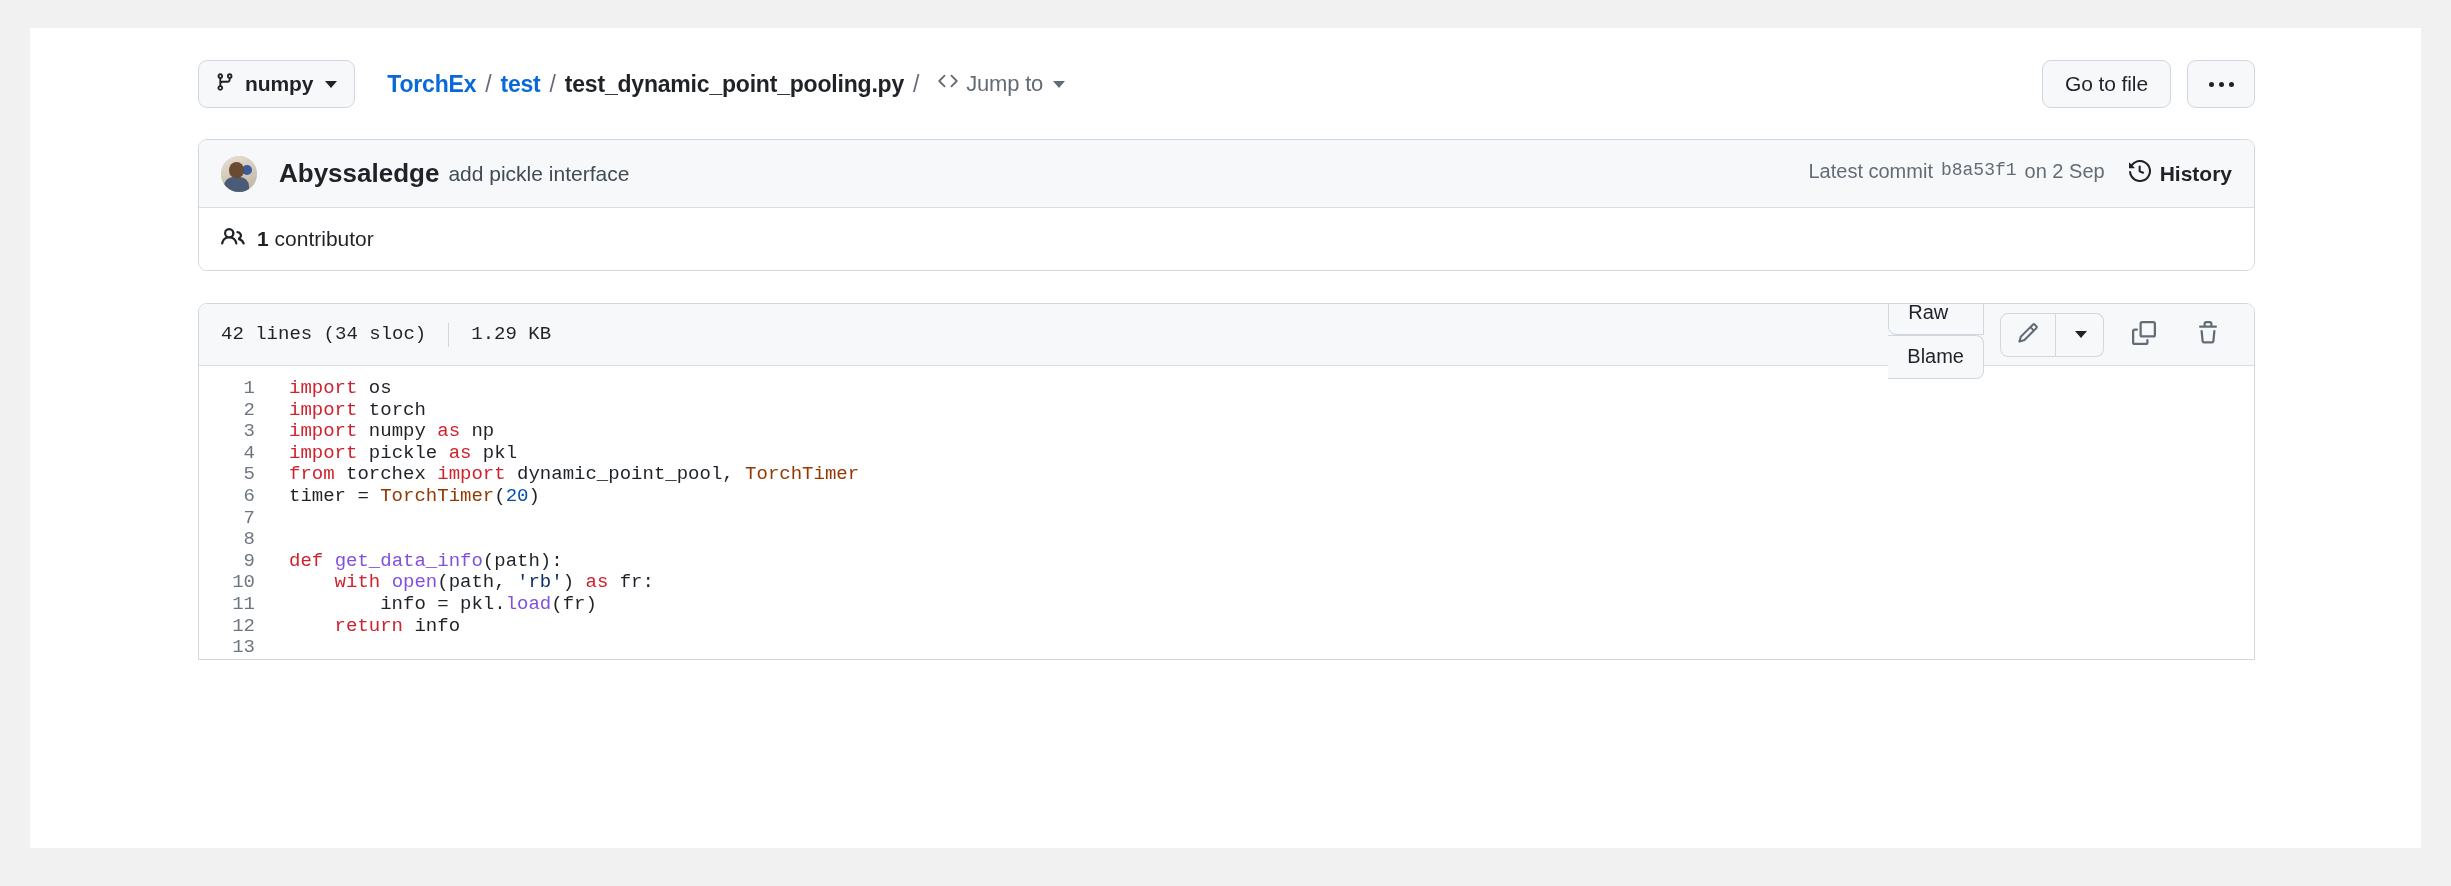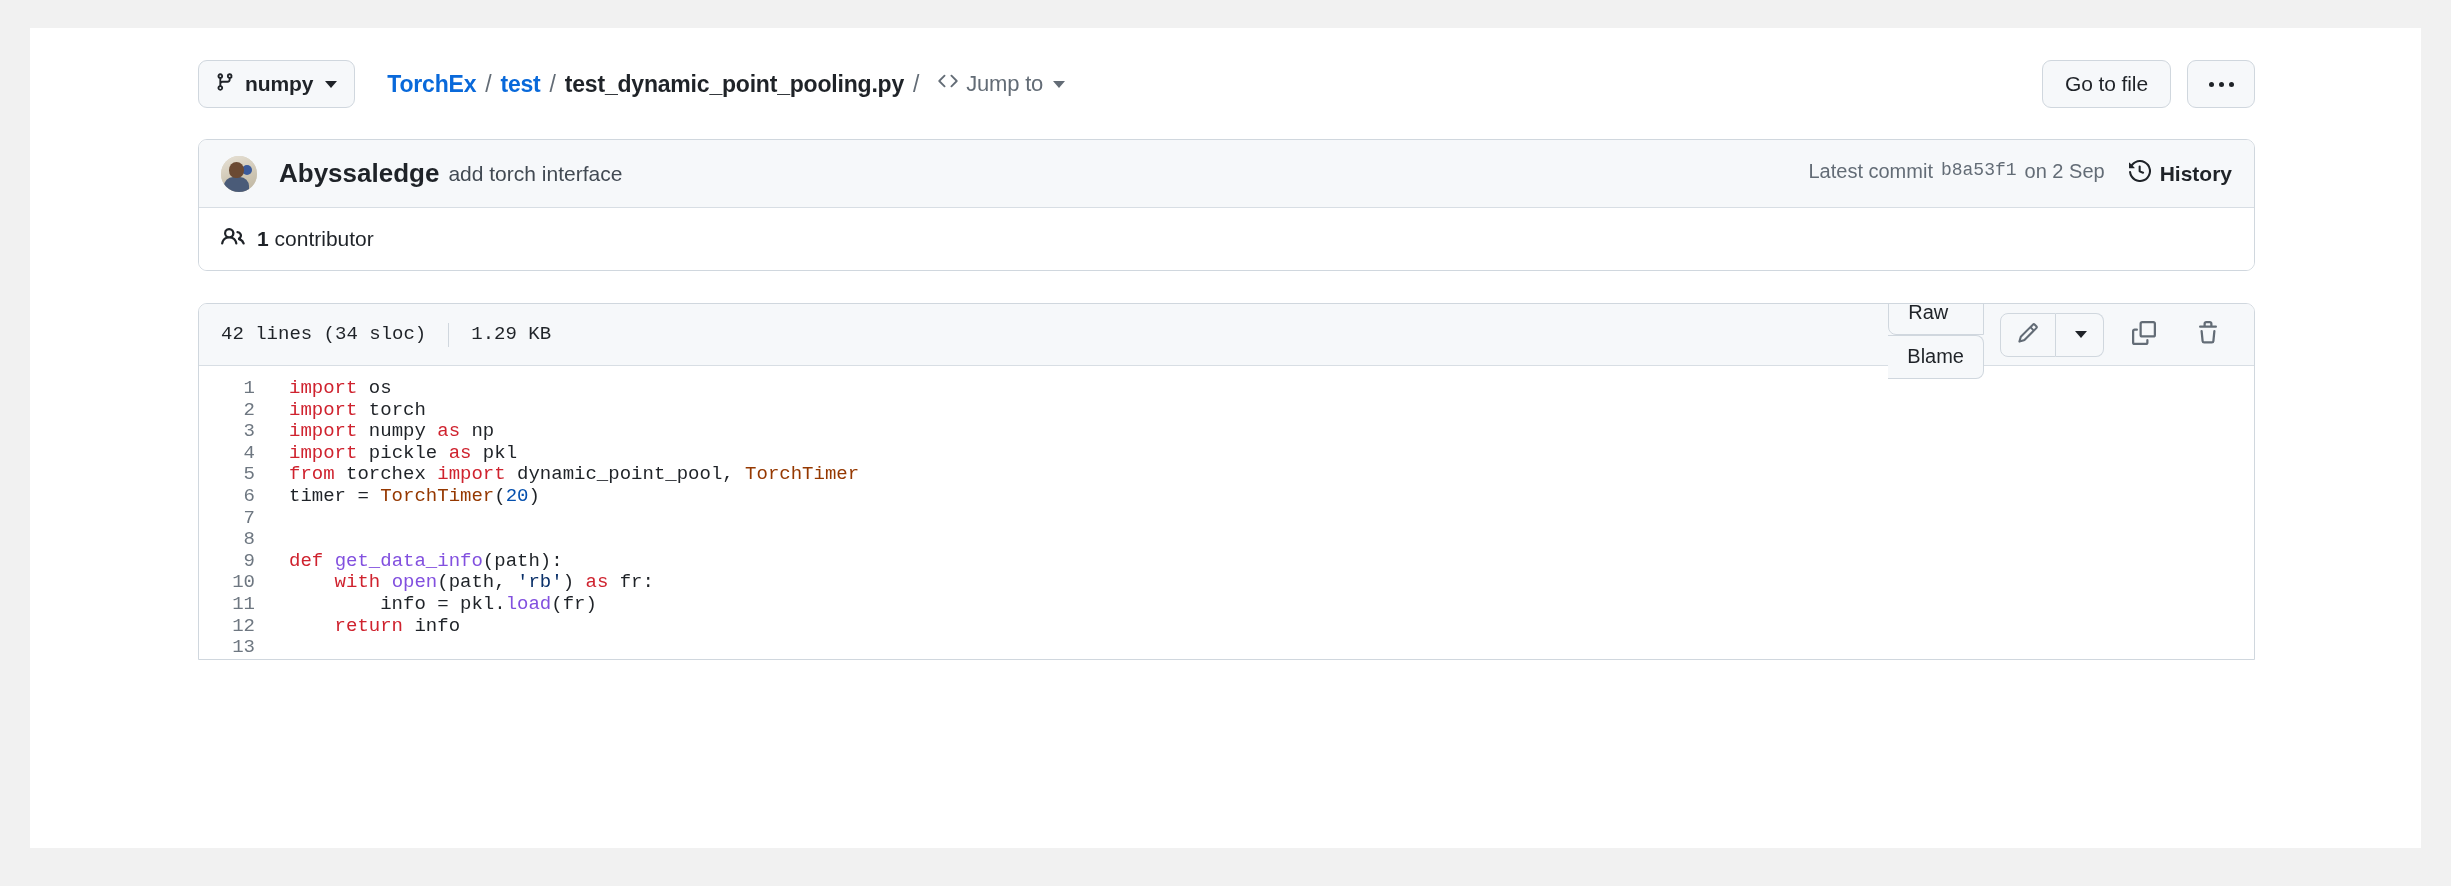--- a/index.html
+++ b/index.html
@@ -344,21 +344,21 @@
 
   <div class="panel">
     <div class="commit-row">
       <span class="avatar">
         <span class="sky"></span>
         <span class="spot"></span>
         <span class="body"></span>
         <span class="face"></span>
       </span>
       <span class="commit-author">Abyssaledge</span>
-      <span class="commit-msg">add torch interface</span>
+      <span class="commit-msg">add pickle interface</span>
 
       <div class="commit-right">
         <span>Latest commit</span>
         <span class="sha" style="margin-left:-16px">b8a53f1</span>
         <span style="margin-left:-16px">on 2 Sep</span>
         <span class="history-link">
           <span>
             <svg width="22" height="22" viewBox="0 0 16 16" fill="#1f2328" aria-hidden="true">
               <path d="m.427 1.927 1.215 1.215a8.002 8.002 0 1 1-1.6 5.685.75.75 0 1 1 1.493-.154 6.5 6.5 0 1 0 1.18-4.458l1.358 1.358A.25.25 0 0 1 3.896 6H.25A.25.25 0 0 1 0 5.75V2.104a.25.25 0 0 1 .427-.177ZM7.75 4a.75.75 0 0 1 .75.75v2.992l2.028.812a.75.75 0 0 1-.557 1.392l-2.5-1A.751.751 0 0 1 7 8.25v-3.5A.75.75 0 0 1 7.75 4Z"></path>
             </svg>

